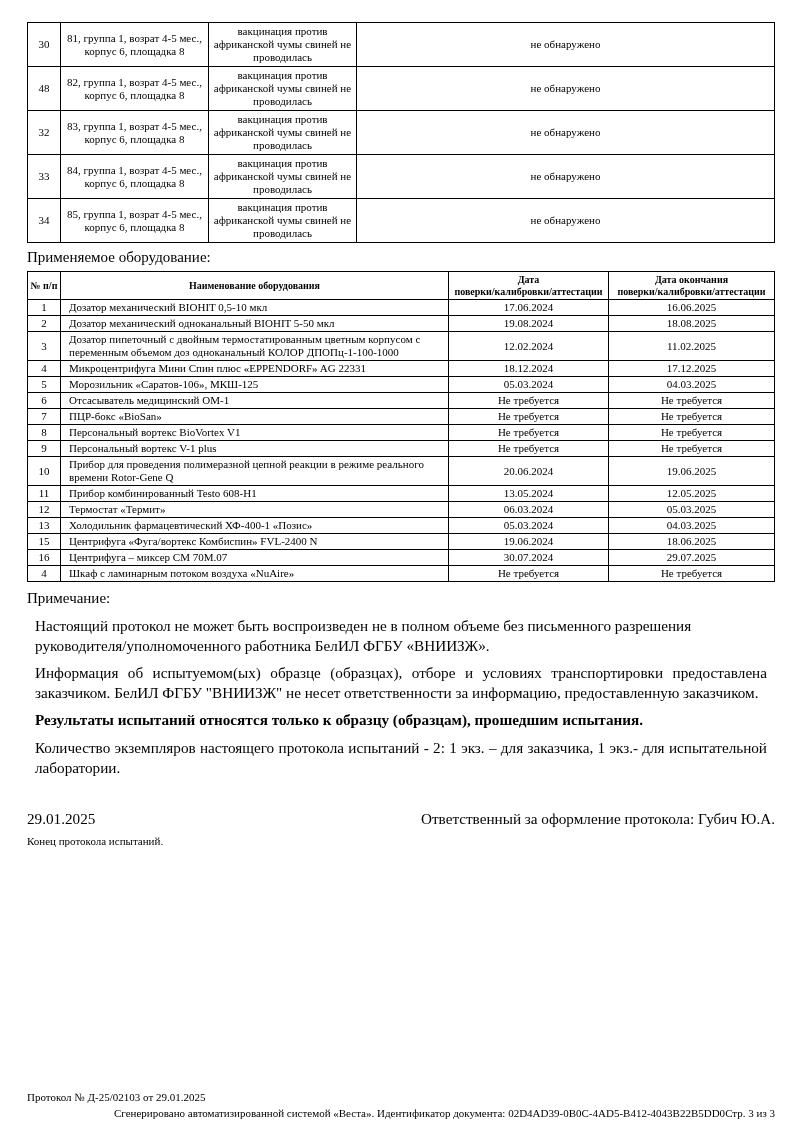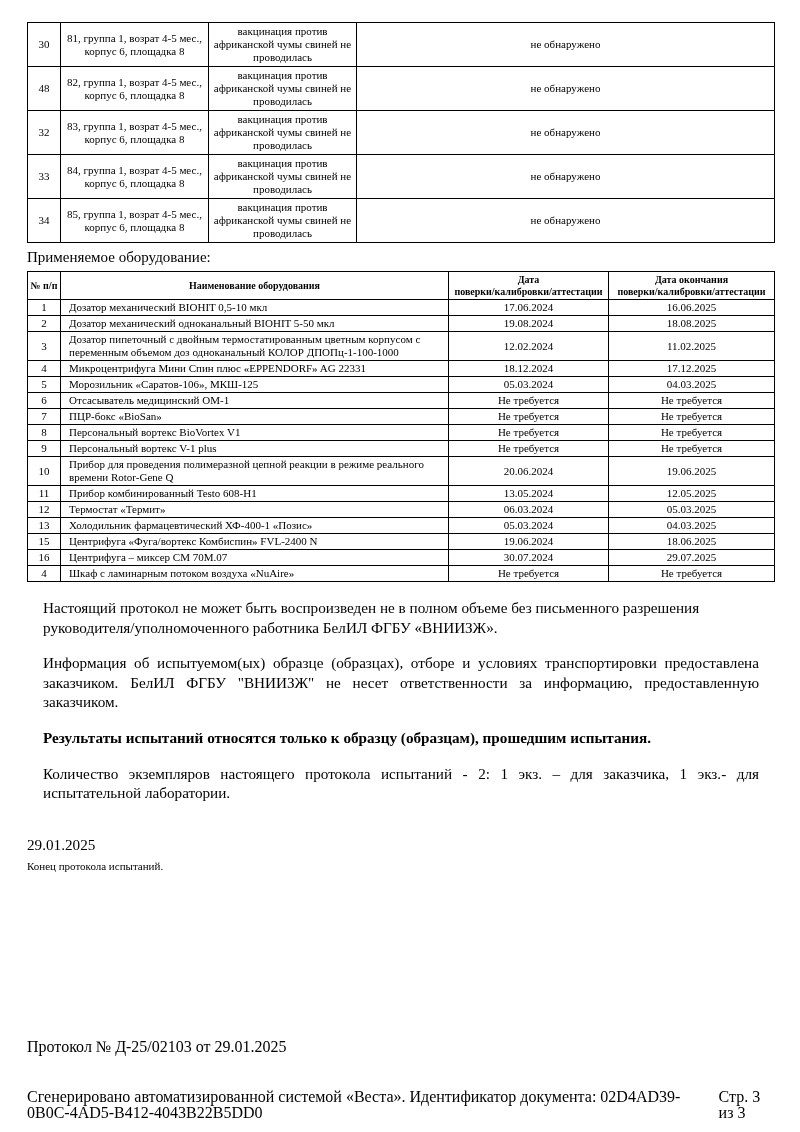--- a/index.html
+++ b/index.html
@@ -26,35 +26,35 @@
     font-size:10px; line-height:11.5px; font-weight:bold;
     text-align:center; vertical-align:middle; padding:2px 2px;
   }
   .equip-table td {
     font-size:11px; line-height:13px; text-align:center;
     vertical-align:middle; padding:1px 4px;
   }
   .equip-table td.name { text-align:left; padding-left:8px; }
 
   
-  .para { font-size:15.2px; line-height:19.6px; margin:16px; }
+  .para { font-size:15.2px; line-height:19.6px; margin:8px; }
   .para.justify { text-align:justify; }
   .para.bold { font-weight:bold; }
 
   .sig-row {
     display:flex; justify-content:space-between;
     font-size:15.2px; line-height:19.6px; margin-top:32px;gap:12px;
   }
   .end-line { font-size:11px; line-height:21px; margin-top:2px; }
 
   .footer {
     position:absolute; left:27px; right:25px; bottom:11px;
-    font-size:16px; line-height:16px;
-  }
-  .footer-row2 { display:flex; justify-content:flex-start;margin-top:34px; }
+    font-size:11px; line-height:16px;
+  }
+  .footer-row2 { display:flex; justify-content:flex-end; }
 </style>
 </head>
 <body>
 
 <div class="page">
   <div class="content">
 
     <table class="results-table">
       <colgroup>
         <col style="width:33px">
@@ -206,29 +206,31 @@
           </tr>
           <tr>
             <td>4</td>
             <td class="name">Шкаф с ламинарным потоком воздуха «NuAire»</td>
             <td>Не требуется</td>
             <td>Не требуется</td>
           </tr>
         </tbody>
     </table>
 
+    <div class="section-heading" style="margin-top:7px;margin-bottom:0;">Примечание:</div>
     <div id="notes-paragraphs">
         <p class="para">Настоящий протокол не может быть воспроизведен не в полном объеме без письменного разрешения руководителя/уполномоченного работника БелИЛ ФГБУ «ВНИИЗЖ».</p>
         <p class="para justify">Информация об испытуемом(ых) образце (образцах), отборе и условиях транспортировки предоставлена заказчиком. БелИЛ ФГБУ "ВНИИЗЖ" не несет ответственности за информацию, предоставленную заказчиком.</p>
         <p class="para bold">Результаты испытаний относятся только к образцу (образцам), прошедшим испытания.</p>
         <p class="para justify">Количество экземпляров настоящего протокола испытаний - 2: 1 экз. – для заказчика, 1 экз.- для испытательной лаборатории.</p>
       </div>
 
     <div class="sig-row">
       <span>29.01.2025</span>
+      <span>Ответственный за оформление протокола: Губич Ю.А.</span>
     </div>
     <div class="end-line">Конец протокола испытаний.</div>
   </div>
 
   <div class="footer">
     <div>Протокол № Д-25/02103 от 29.01.2025</div>
     <div class="footer-row2">
       <span>Сгенерировано автоматизированной системой «Веста». Идентификатор документа: 02D4AD39-0B0C-4AD5-B412-4043B22B5DD0</span>
       <span>Стр. 3 из 3</span>
     </div>

